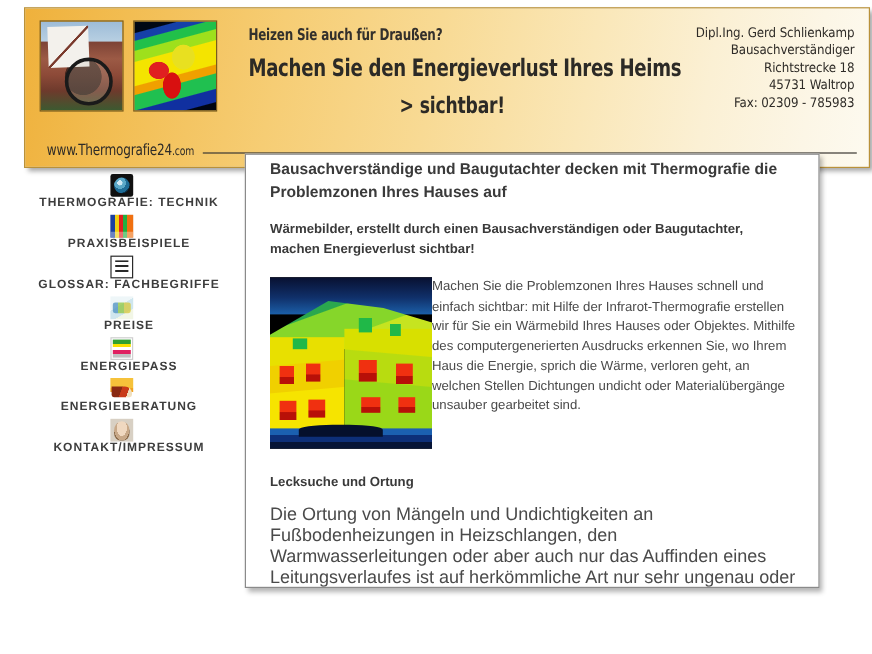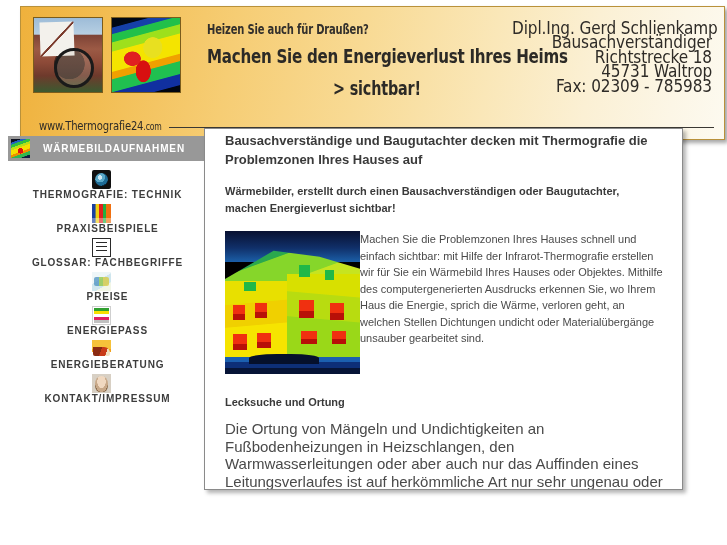--- a/index.html
+++ b/index.html
@@ -149,21 +149,21 @@
     height: 1px;
     background: #3a3833;
   }
   .hdr-contact {
     position: absolute;
     right: 12px;
     top: 14px;
     width: 200px;
     text-align: right;
     font-family: "DejaVu Sans Condensed", "Liberation Sans Narrow", "Liberation Sans", sans-serif;
-    font-size: 17px;
+    font-size: 11px;
     line-height: 14.4px;
     color: #2e2b27;
     letter-spacing: -0.1px;
   }
   .hdr-contact div { white-space: nowrap; }
 
   
   .sidebar {
     position: absolute;
     left: 8px;
@@ -403,24 +403,20 @@
   </div>
 
   <div class="hdr-url">
     <span>www.Thermografie24</span><span class="dotcom">.com</span>
   </div>
   <div class="hdr-rule"></div>
 </div>
 
 <div class="sidebar">
 
-  <div class="nav-item active">
-    <span class="nav-ico ico-thermal-house"></span>
-    <span class="nav-label">WÄRMEBILDAUFNAHMEN</span>
-  </div>
 
   <div class="nav-item spaced">
     <span class="nav-ico ico-camera"></span>
     <span class="nav-label">THERMOGRAFIE: TECHNIK</span>
   </div>
 
   <div class="nav-item spaced">
     <span class="nav-ico ico-praxis"></span>
     <span class="nav-label">PRAXISBEISPIELE</span>
   </div>

